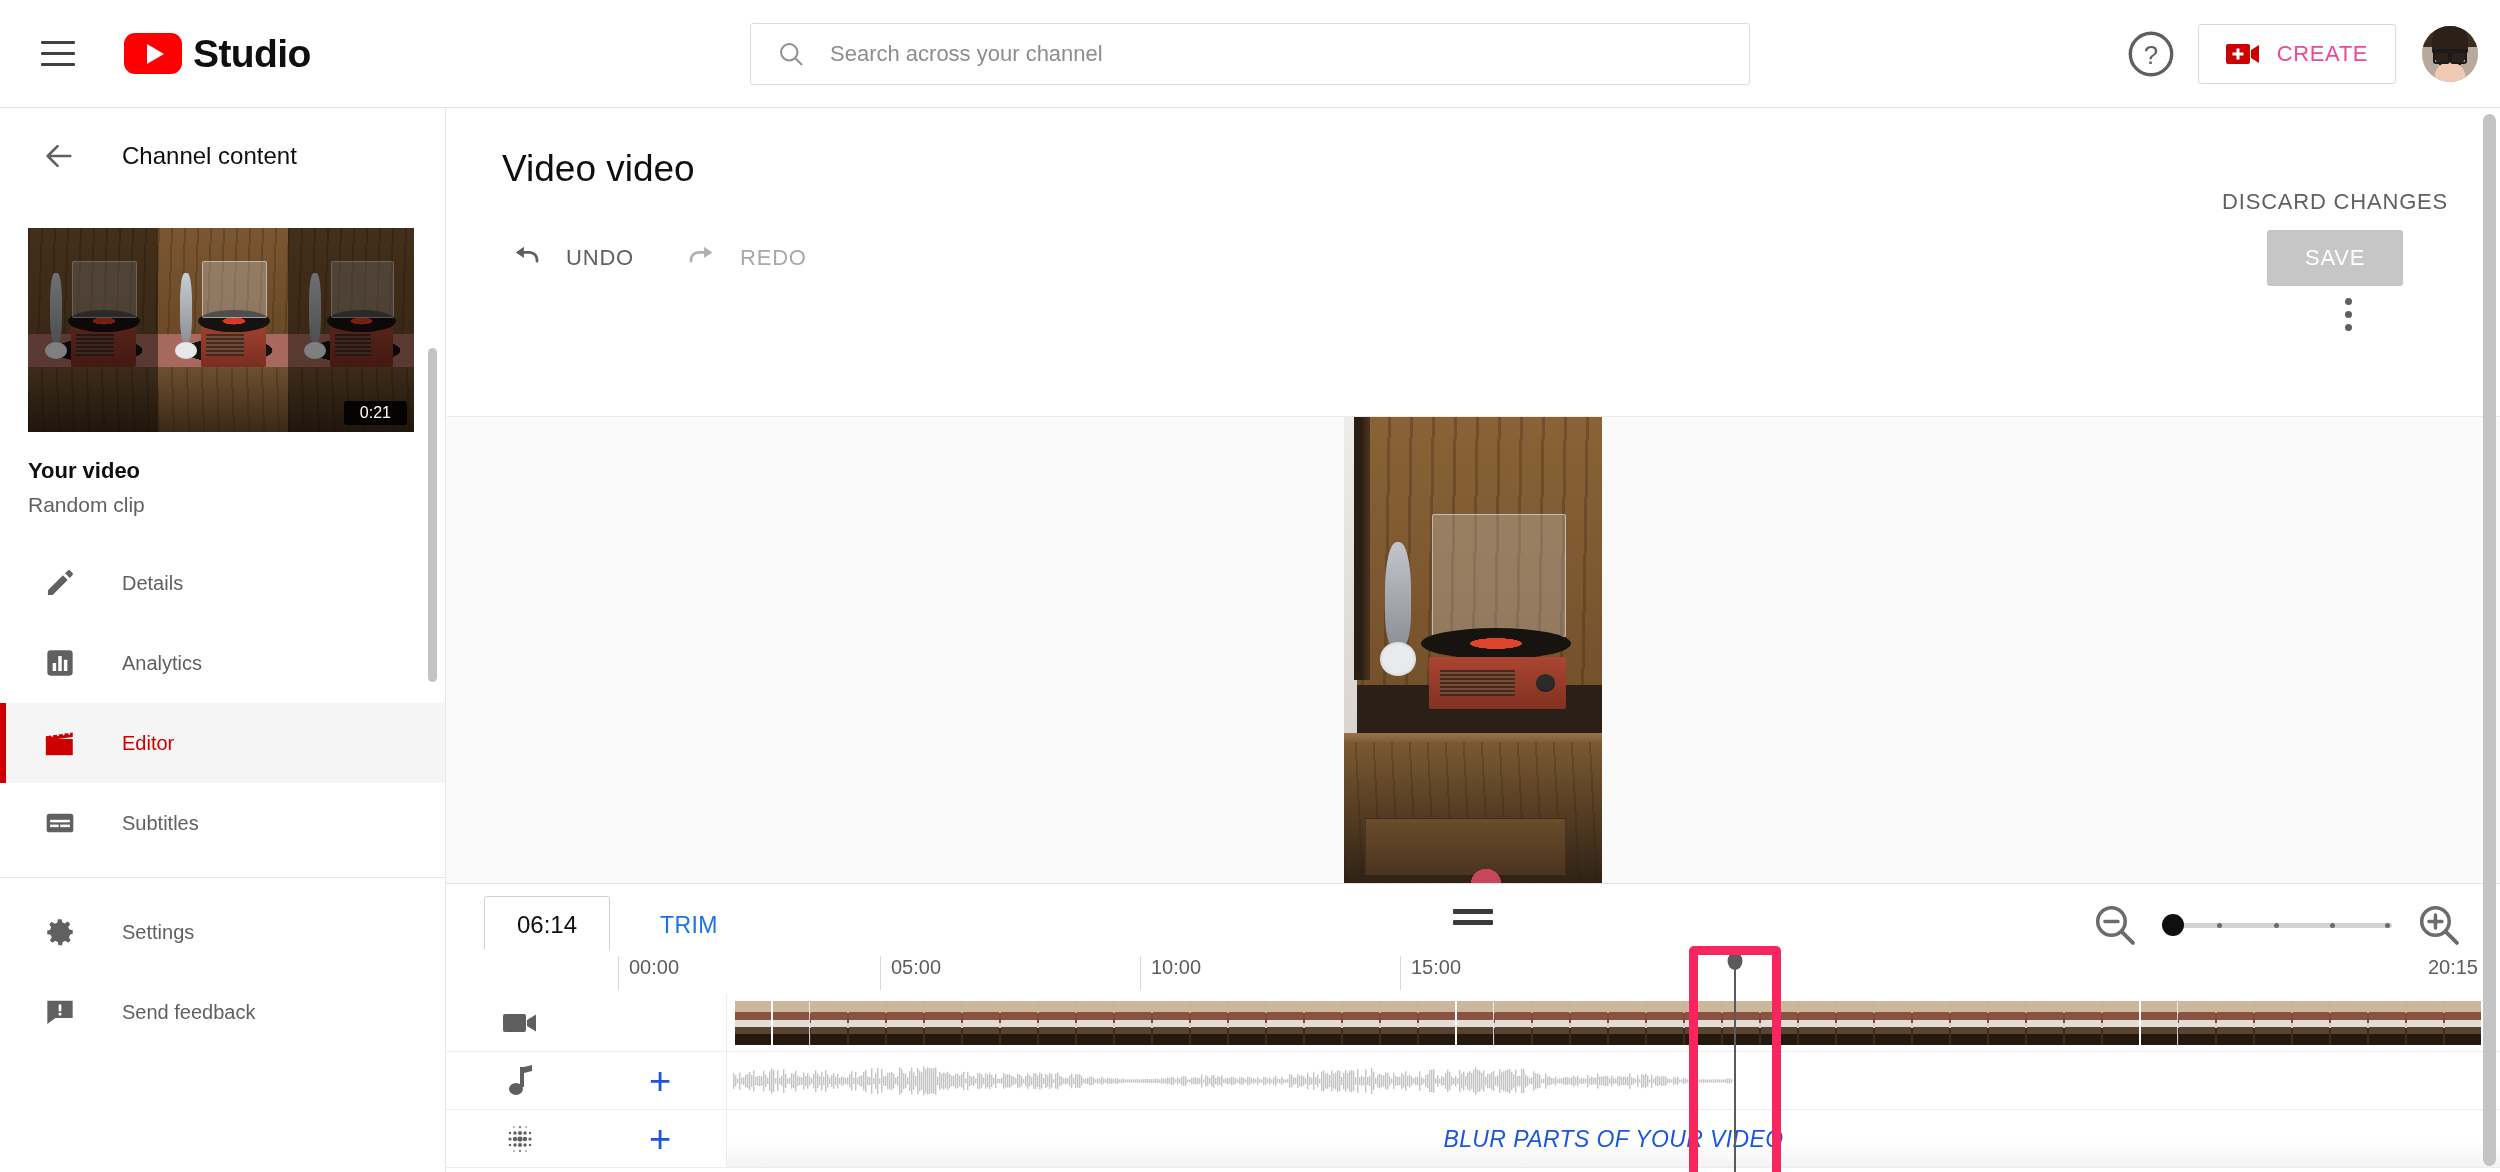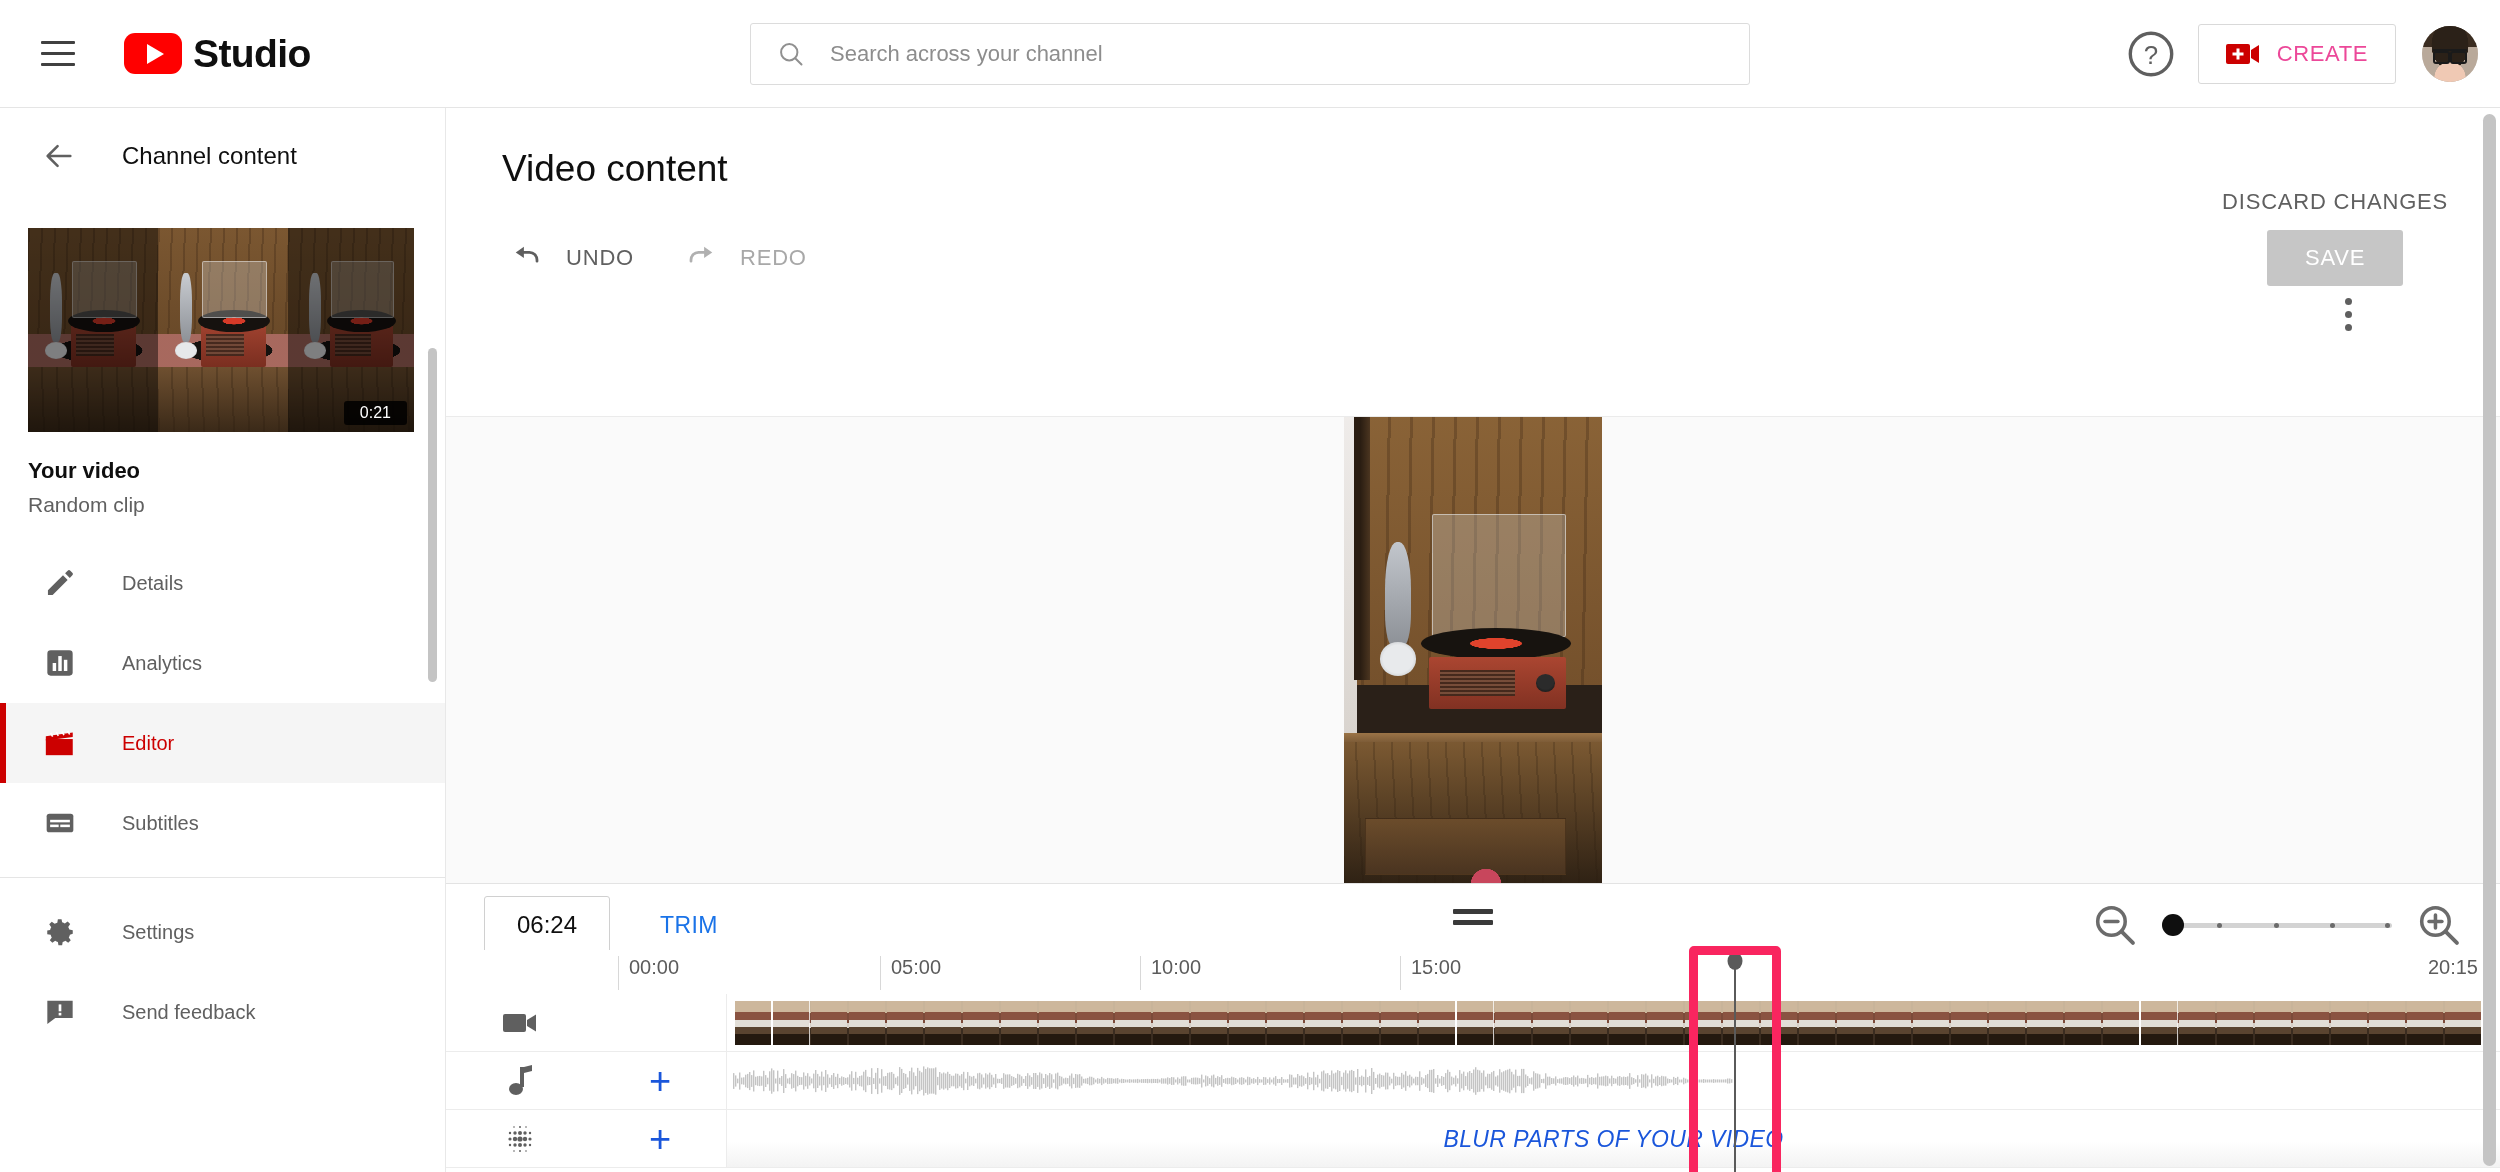--- a/index.html
+++ b/index.html
@@ -578,21 +578,21 @@
       </span>
       <span class="nlabel">Send feedback</span>
     </div>
   </div>
 
   <div id="sb-scroll"></div>
 </div>
 
 <div id="main">
 
-  <div id="pagetitle">Video content</div>
+  <div id="pagetitle">Video video</div>
 
   <div id="actionbar">
     <div class="txtbtn" id="undo-button">
       <svg width="30" height="26" viewBox="0 0 24 20">
         <path d="M7.5 5.5H14a6 6 0 016 6v1" fill="none" stroke="#5f5f5f" stroke-width="2.2" stroke-linecap="round"></path>
         <polygon points="9.5,1 9.5,10 3,5.5" fill="#5f5f5f"></polygon>
       </svg>
       <span class="lbl">UNDO</span>
     </div>
 
@@ -628,21 +628,21 @@
           <div class="knob2"></div>
         </div>
       <div class="tableedge"></div>
       <div class="table2"></div>
       <div class="drawer"></div>
       <div class="pinkthing"></div>
     </div>
   </div>
 
   <div id="tl-toolbar">
-    <div id="timefield">06:24</div>
+    <div id="timefield">06:14</div>
     <div id="trim-button">TRIM</div>
 
     <div id="drag-handle">
         <i></i>
         <i></i>
       </div>
 
     <div id="zoomctl">
       <svg id="zoom-out-icon" viewBox="0 0 24 24">
         <circle cx="10.3" cy="10.3" r="6.6" fill="none" stroke="#6b6b6b" stroke-width="1.7"></circle>

